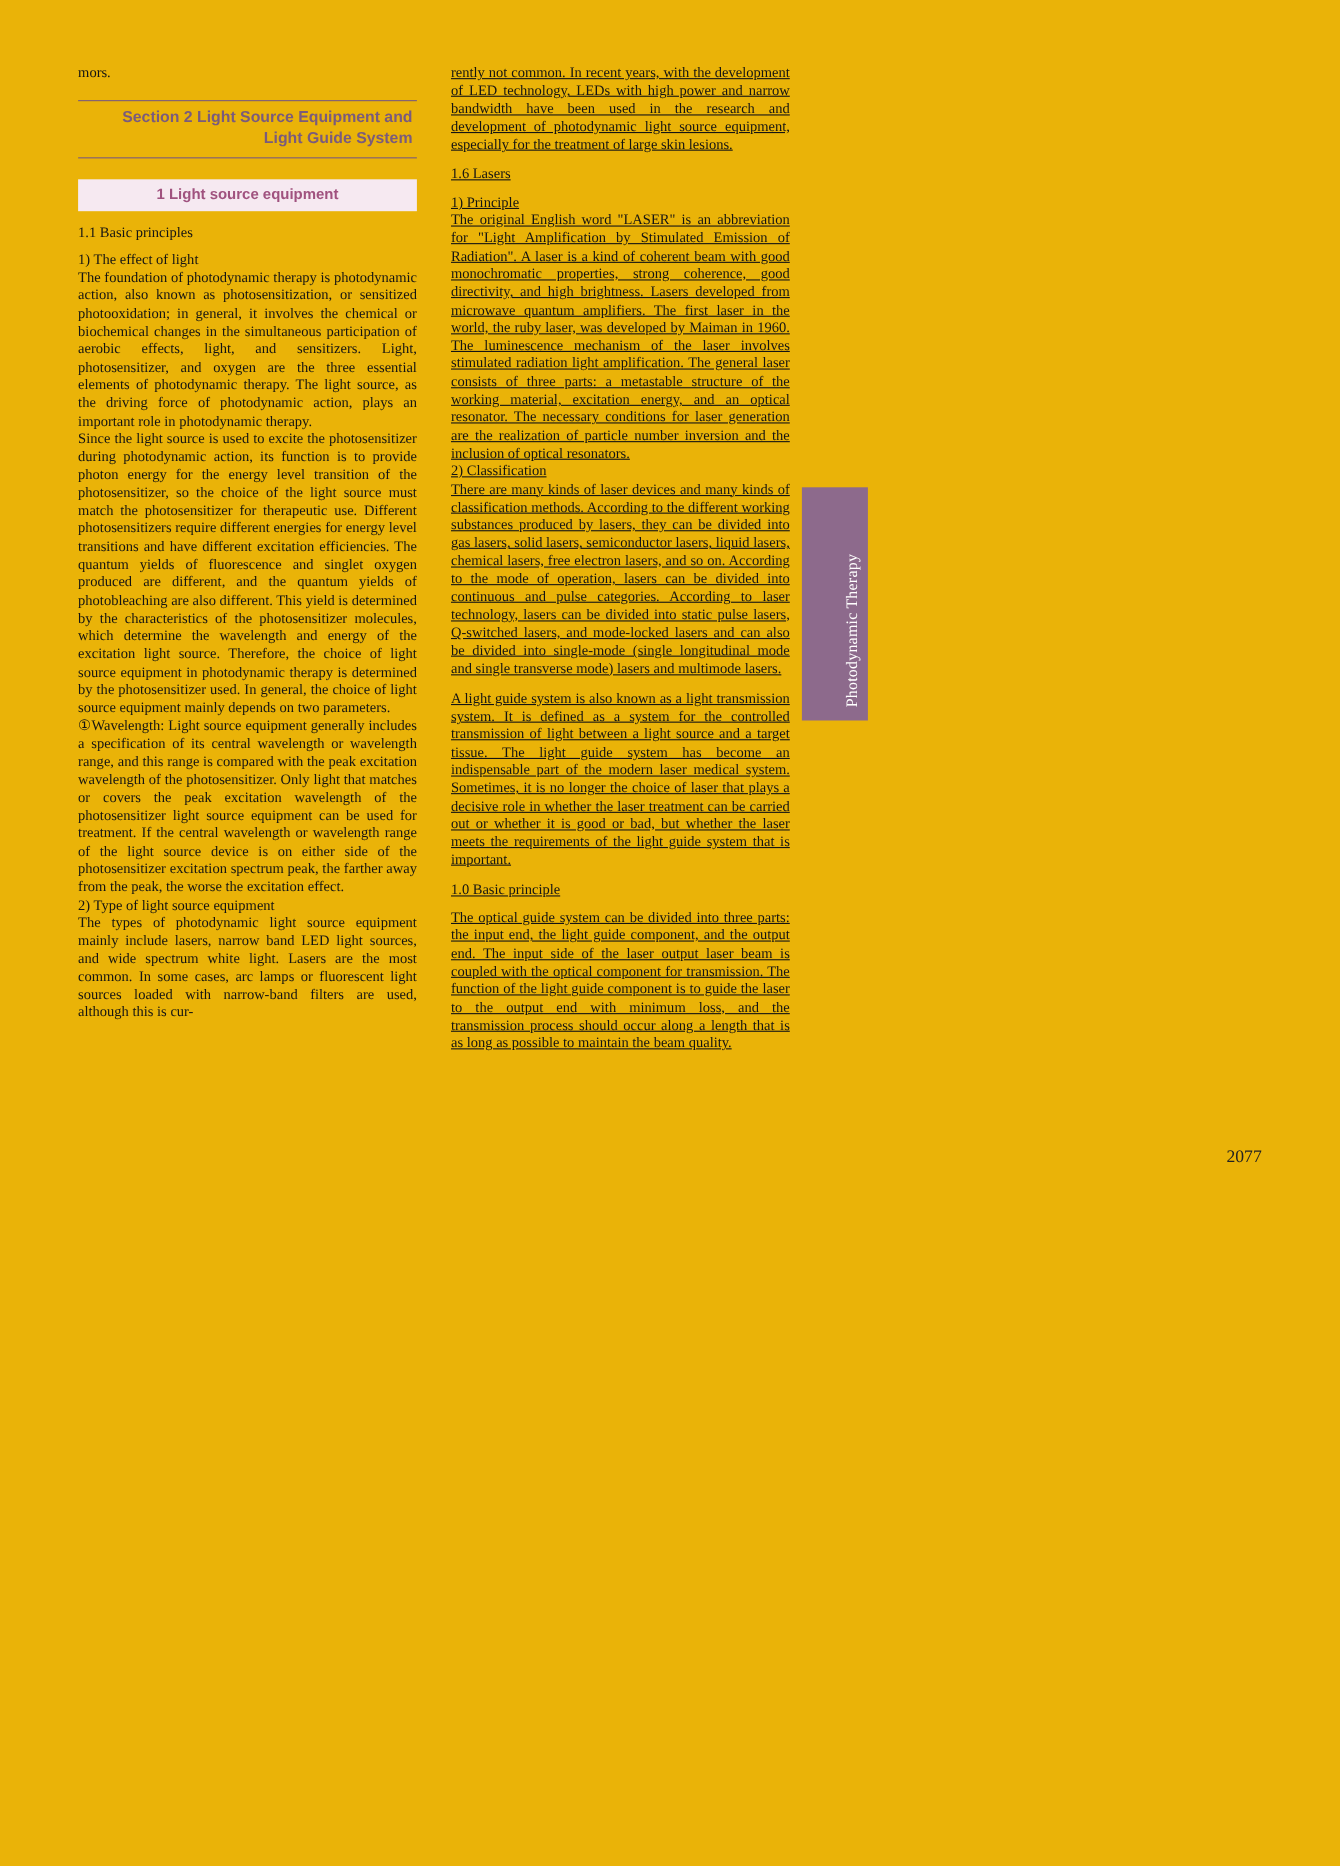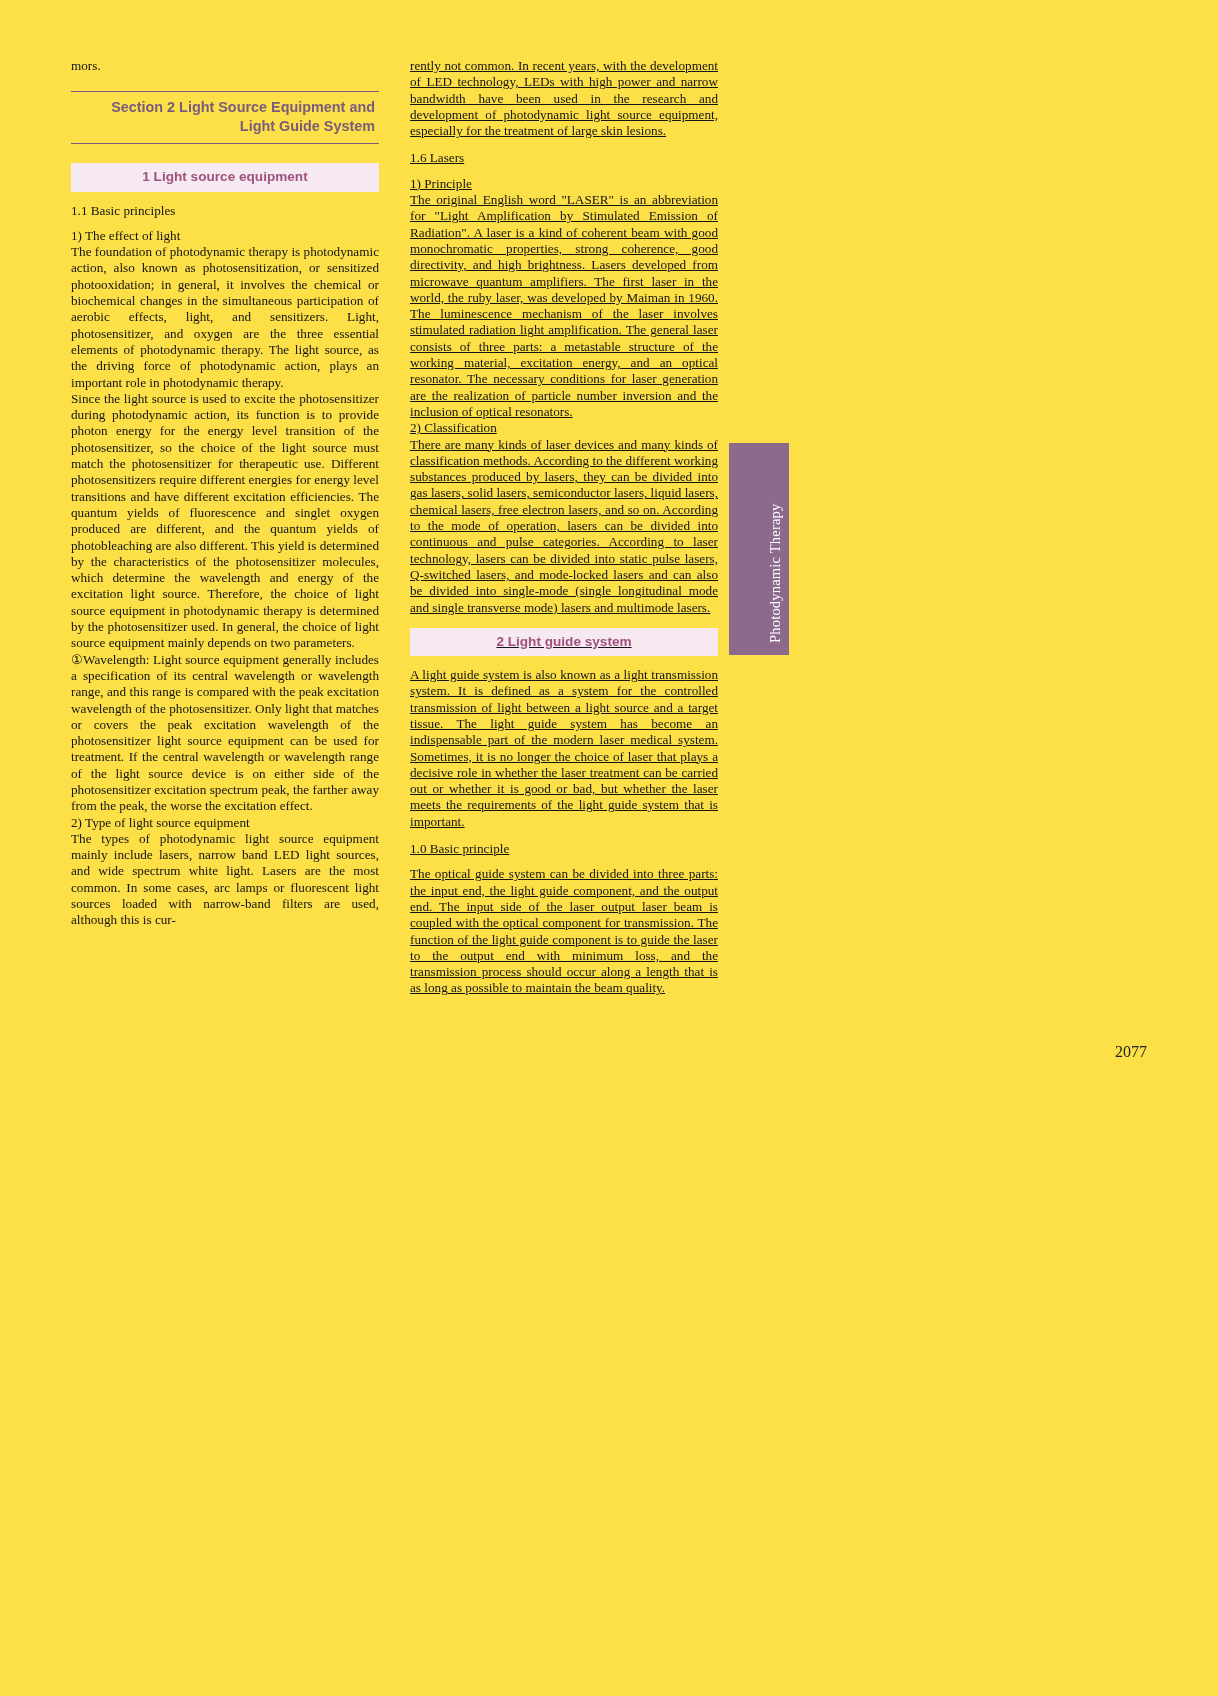--- a/index.html
+++ b/index.html
@@ -12,21 +12,21 @@
     height: 1696px;
     position: relative;
     font-family: "Liberation Serif", serif;
     color: #1a1a1a;
   }
   .page {
     position: absolute;
     top: 0; left: 0;
     width: 1218px;
     height: 1696px;
-    background: #fde047;
+    background: #eab308;
   }
   .col {
     position: absolute;
     width: 308px;
     text-align: justify;
     font-size: 13.2px;
     line-height: 16.3px;
     color: #141414;
   }
   .col-left { left: 71px; top: 58px; }
@@ -121,21 +121,20 @@
 
   <div class="col col-right">
     <p class="block">rently not common. In recent years, with the development of LED technology, LEDs with high power and narrow bandwidth have been used in the research and development of photodynamic light source equipment, especially for the treatment of large skin lesions.</p>
 
     <p class="gap nojust">1.6 Lasers</p>
     <p class="gap-sm nojust">1) Principle</p>
     <p class="block">The original English word "LASER" is an abbreviation for "Light Amplification by Stimulated Emission of Radiation". A laser is a kind of coherent beam with good monochromatic properties, strong coherence, good directivity, and high brightness. Lasers developed from microwave quantum amplifiers. The first laser in the world, the ruby laser, was developed by Maiman in 1960. The luminescence mechanism of the laser involves stimulated radiation light amplification. The general laser consists of three parts: a metastable structure of the working material, excitation energy, and an optical resonator. The necessary conditions for laser generation are the realization of particle number inversion and the inclusion of optical resonators.</p>
     <p class="block nojust">2) Classification</p>
     <p class="block">There are many kinds of laser devices and many kinds of classification methods. According to the different working substances produced by lasers, they can be divided into gas lasers, solid lasers, semiconductor lasers, liquid lasers, chemical lasers, free electron lasers, and so on. According to the mode of operation, lasers can be divided into continuous and pulse categories. According to laser technology, lasers can be divided into static pulse lasers, Q-switched lasers, and mode-locked lasers and can also be divided into single-mode (single longitudinal mode and single transverse mode) lasers and multimode lasers.</p>
 
-    <div class="subhead-bar tight">2 Light guide system</div>
 
     <p class="gap">A light guide system is also known as a light transmission system. It is defined as a system for the controlled transmission of light between a light source and a target tissue. The light guide system has become an indispensable part of the modern laser medical system. Sometimes, it is no longer the choice of laser that plays a decisive role in whether the laser treatment can be carried out or whether it is good or bad, but whether the laser meets the requirements of the light guide system that is important.</p>
     <p class="gap nojust">1.0 Basic principle</p>
     <p class="gap-sm">The optical guide system can be divided into three parts: the input end, the light guide component, and the output end. The input side of the laser output laser beam is coupled with the optical component for transmission. The function of the light guide component is to guide the laser to the output end with minimum loss, and the transmission process should occur along a length that is as long as possible to maintain the beam quality.</p>
   </div>
 
   <div class="runhead">
     <span>Photodynamic Therapy</span>
   </div>
 

